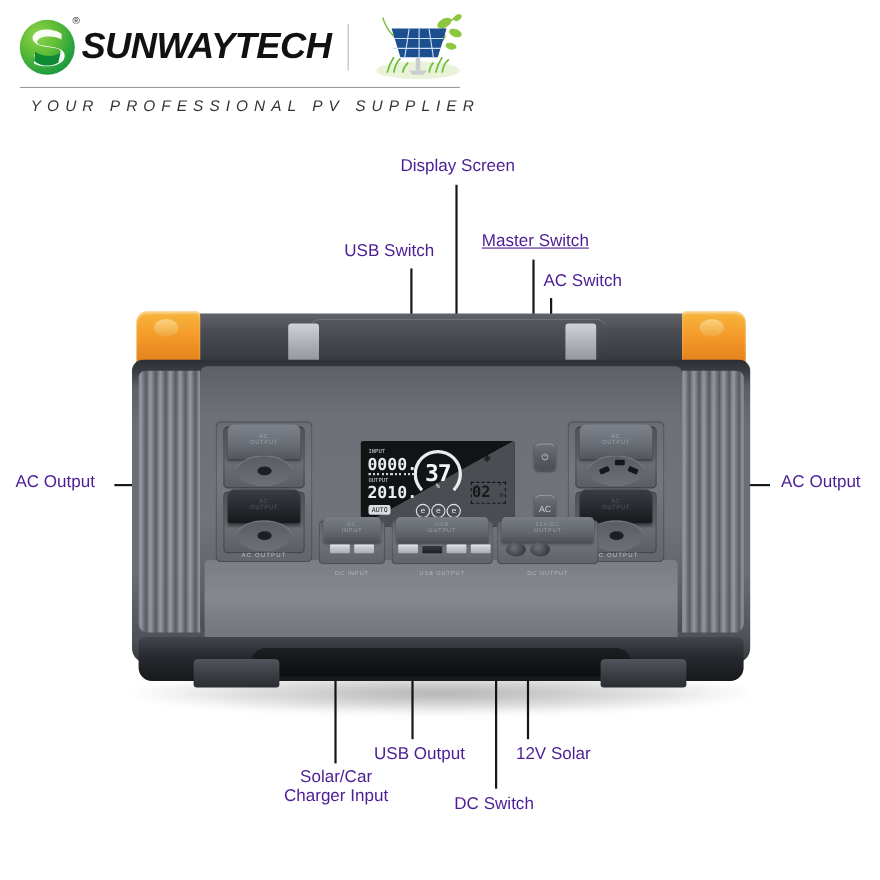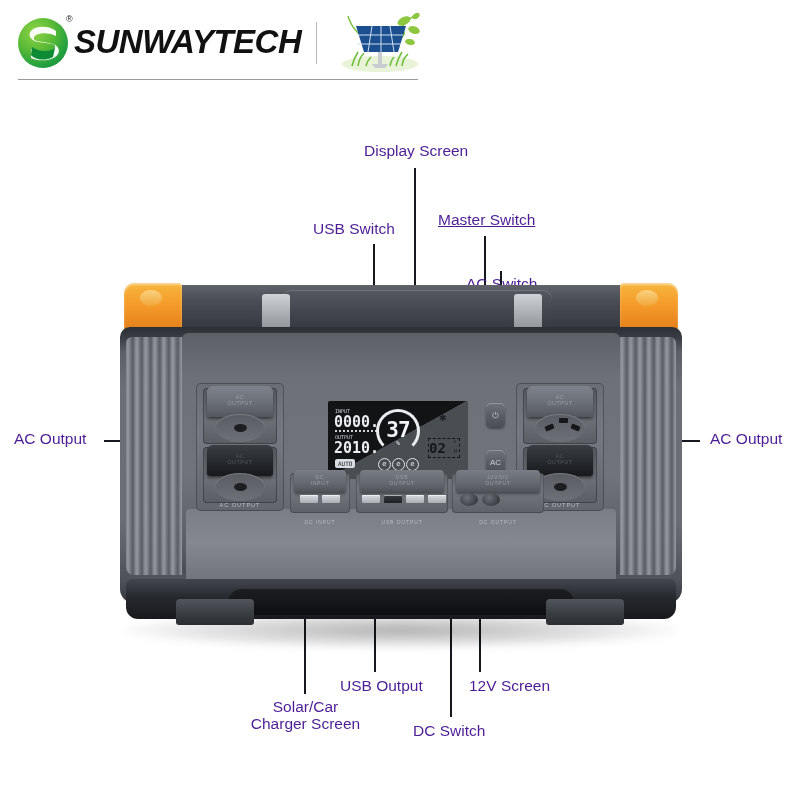--- a/index.html
+++ b/index.html
@@ -472,57 +472,58 @@
       <path d="M16 58 C18 50, 20 47, 22 44"></path>
       <path d="M22 58 C23 51, 25 48, 28 45"></path>
       <path d="M60 58 C62 50, 64 47, 66 44"></path>
       <path d="M66 58 C67 51, 69 49, 72 46"></path>
       <path d="M30 58 C31 53, 33 51, 35 49"></path>
       <path d="M54 58 C55 53, 56 51, 58 49"></path>
     </g>
   </svg>
 
   <div id="header-rule"></div>
+  <div id="brand-tagline">YOUR PROFESSIONAL PV SUPPLIER</div>
 </div>
 
 <div class="callout" style="left:364px; top:142px;">Display Screen</div>
 <div class="leader v" style="left:414px; top:168px; height:212px;"></div>
 
 <div class="callout" style="left:313px; top:220px;">USB Switch</div>
 <div class="leader v" style="left:373px; top:244px; height:208px;"></div>
 
 <div class="callout" style="left:438px; top:211px;text-decoration:underline;">Master Switch</div>
 <div class="leader v" style="left:484px; top:236px; height:127px;"></div>
 
-<div class="callout" style="left:466px; top:247px;margin-top:28px;">AC Switch</div>
+<div class="callout" style="left:494px; top:247px;">AC Switch</div>
 <div class="leader v" style="left:500px; top:271px; height:145px;"></div>
 <div class="leader h" style="left:483px; top:415px; width:18px;"></div>
 
 <div class="callout" style="left:14px; top:430px;">AC Output</div>
 <div class="leader h" style="left:104px; top:440px; width:30px;"></div>
 <div class="leader v" style="left:133px; top:396px; height:90px;"></div>
 <div class="leader h" style="left:133px; top:396px; width:97px;"></div>
 <div class="leader h" style="left:133px; top:485px; width:97px;"></div>
 
 <div class="callout" style="left:710px; top:430px;">AC Output</div>
 <div class="leader h" style="left:668px; top:440px; width:32px;"></div>
 <div class="leader v" style="left:667px; top:396px; height:90px;"></div>
 <div class="leader h" style="left:572px; top:396px; width:96px;"></div>
 <div class="leader h" style="left:572px; top:485px; width:96px;"></div>
 
-<div class="callout two-line" style="left:238px; top:698px; width:135px;"><span>Solar/Car</span><br><span>Charger Screen</span></div>
+<div class="callout two-line" style="left:238px; top:698px; width:135px;"><span>Solar/Car</span><br><span>Charger Input</span></div>
 <div class="leader v" style="left:304px; top:492px; height:202px;"></div>
 
 <div class="callout" style="left:340px; top:677px;">USB Output</div>
 <div class="leader v" style="left:374px; top:492px; height:180px;"></div>
 
 <div class="callout" style="left:413px; top:722px;">DC Switch</div>
 <div class="leader v" style="left:450px; top:492px; height:225px;"></div>
 
-<div class="callout" style="left:469px; top:677px;">12V Screen</div>
+<div class="callout" style="left:469px; top:677px;">12V Solar</div>
 <div class="leader v" style="left:479px; top:492px; height:180px;"></div>
 
 <div id="product">
 
   <div id="shadow-pad"></div>
 
   <div id="lid">
     <div id="lid-inner"></div>
     <div class="lid-tab" id="lid-tab-l"></div>
     <div class="lid-tab" id="lid-tab-r"></div>

